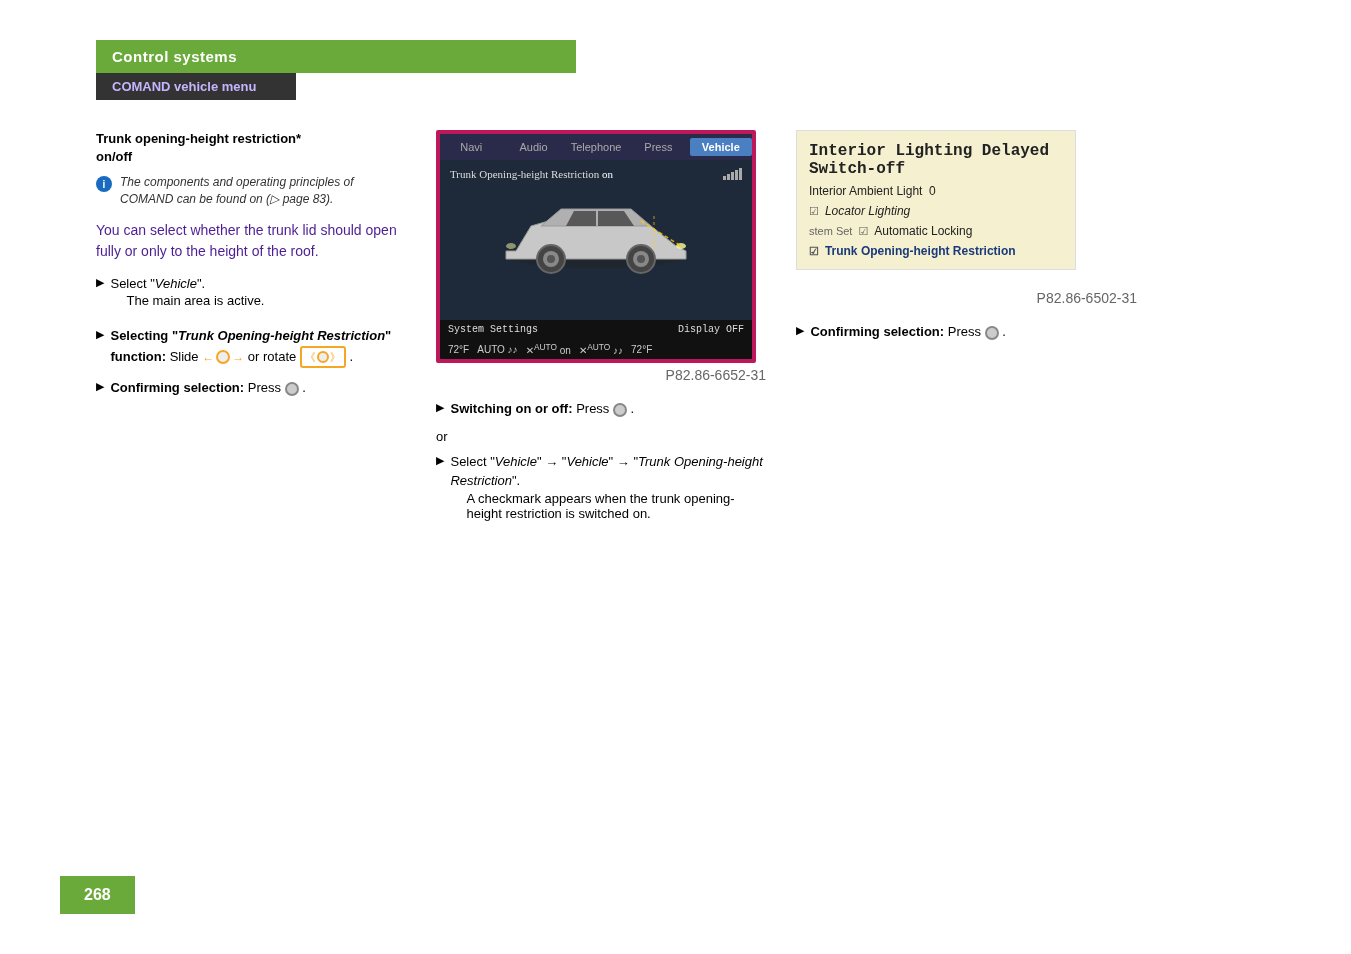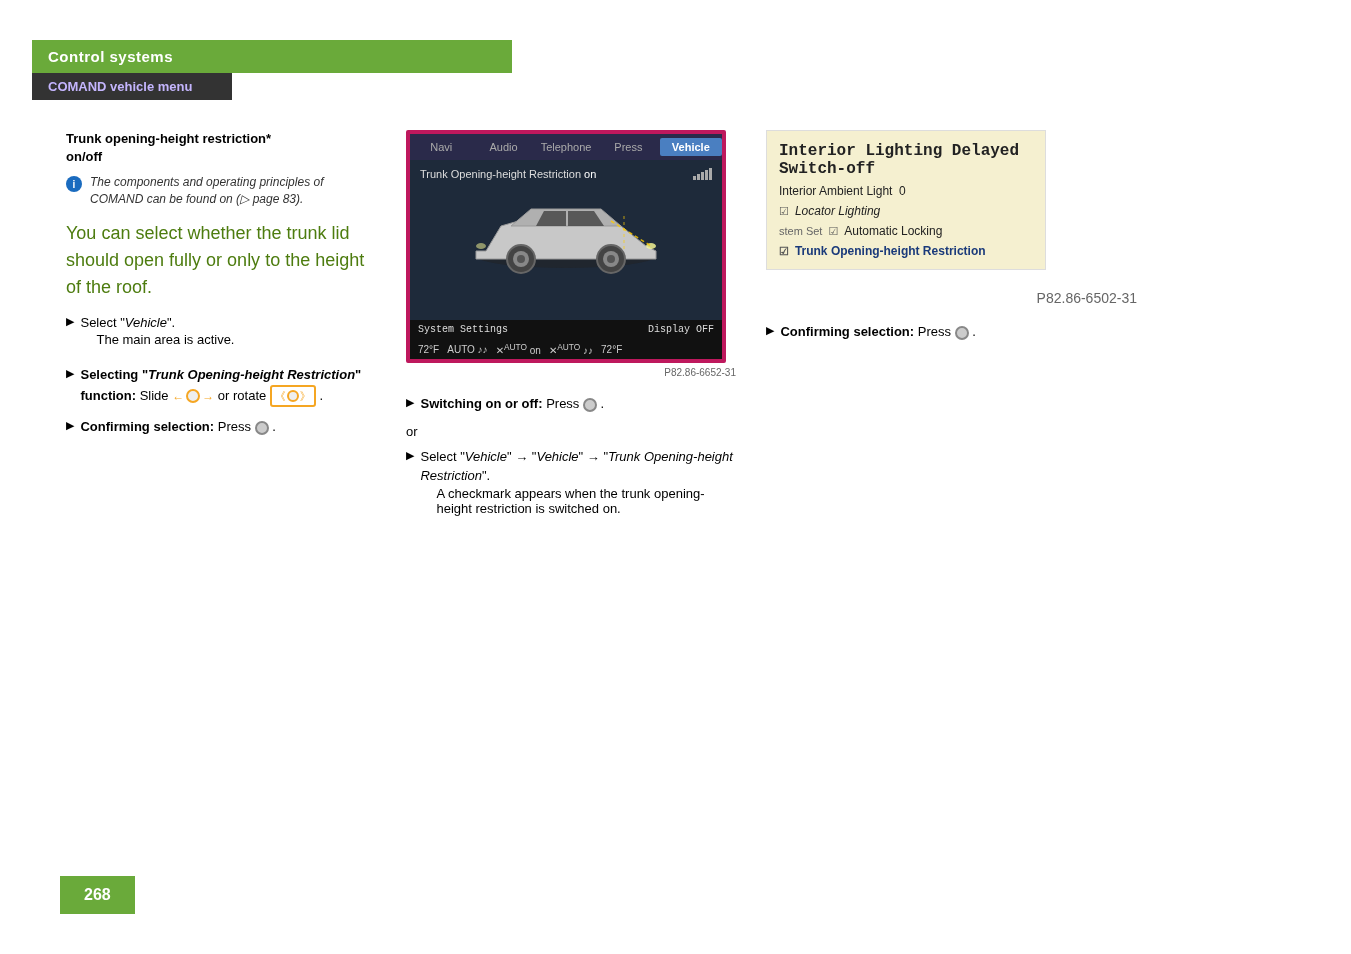--- a/index.html
+++ b/index.html
@@ -10,21 +10,21 @@
       min-height: 954px;
       position: relative;
       font-size: 13px;
       color: #000;
     }
 
     .page-wrapper {
       width: 1197px;
       min-height: 954px;
       background: #fff;
-      padding: 40px 60px 40px 32px;
+      padding: 40px 60px 40px 96px;
       position: relative;
     }
 
     
     .header-section {
       margin-bottom: 20px;
     }
 
     .green-header-bar {
       background: #6aaa3a;
@@ -57,21 +57,20 @@
     .main-content {
       display: flex;
       gap: 30px;
       margin-top: 30px;
     }
 
     
     .left-col {
       width: 310px;
       flex-shrink: 0;
-      margin-left: 34px;
     }
 
     .section-heading {
       font-weight: bold;
       font-size: 13px;
       margin-bottom: 8px;
       line-height: 1.4;
     }
 
     .info-box {
@@ -97,24 +96,24 @@
     }
 
     .info-text {
       font-style: italic;
       font-size: 12px;
       color: #333;
       line-height: 1.4;
     }
 
     .body-text {
-      font-size: 18px;
+      font-size: 14px;
       line-height: 1.5;
       margin-bottom: 12px;
-      color: #4d7c0f;
+      color: #4c1d95;
     }
 
     .instruction-item {
       display: flex;
       gap: 6px;
       margin-bottom: 10px;
       align-items: flex-start;
     }
 
     .arrow-symbol {
@@ -177,20 +176,21 @@
       position: relative;
     }
 
     .display-top-bar {
       color: #ccc;
       font-size: 11px;
       margin-bottom: 6px;
       display: flex;
       align-items: center;
       gap: 10px;
+      font-family: Liberation Serif, serif;
     }
 
     .display-top-bar .signal-bars {
       margin-left: auto;
       display: flex;
       gap: 1px;
       align-items: flex-end;
     }
 
     .bar {
@@ -227,21 +227,21 @@
       display: flex;
       gap: 8px;
       padding: 3px 8px;
       align-items: center;
       font-size: 10px;
       color: #ccc;
       flex-wrap: wrap;
     }
 
     .image-ref {
-      font-size: 10px;
+      font-size: 14px;
       color: #666;
       text-align: right;
       margin-top: 4px;
     }
 
     .center-instructions {
       margin-top: 16px;
     }
 
     .or-text {

